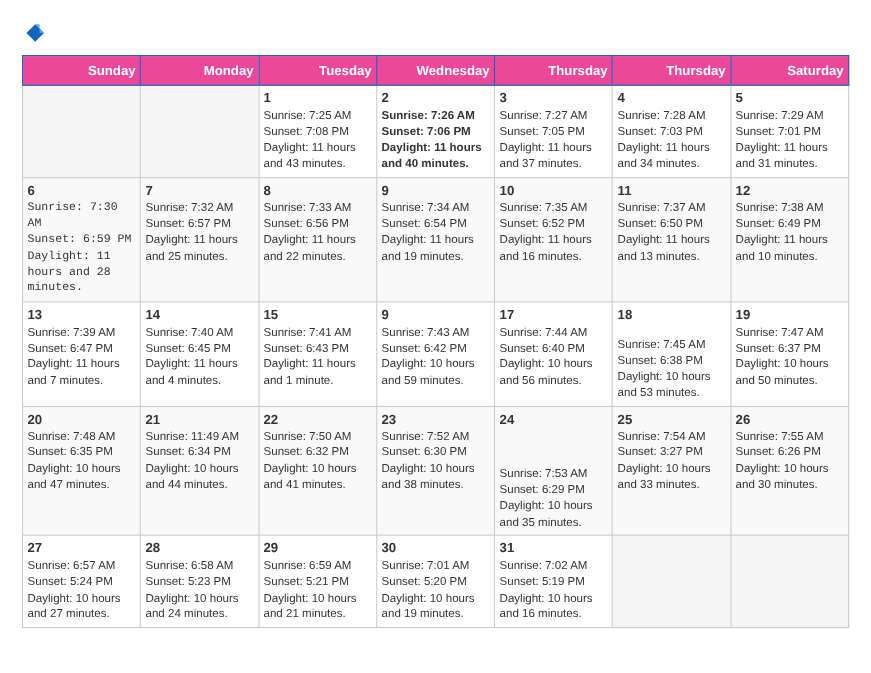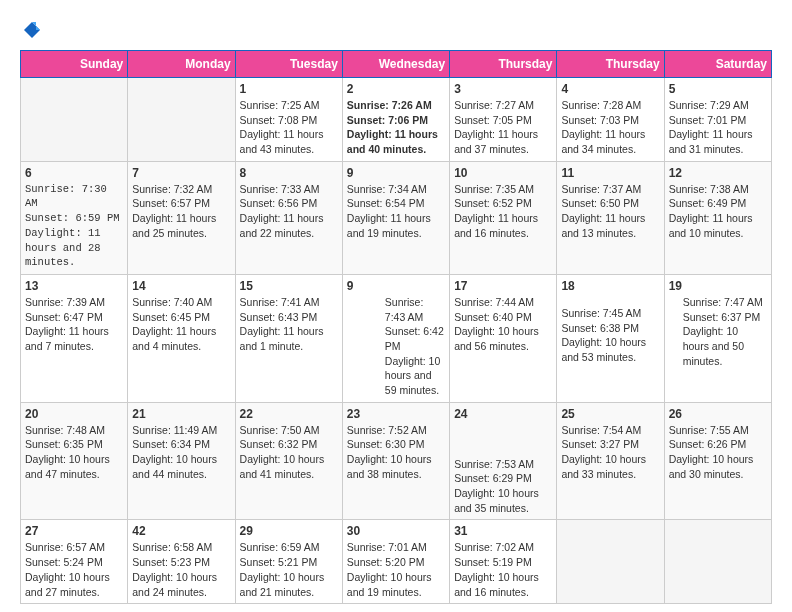--- a/index.html
+++ b/index.html
@@ -216,39 +216,39 @@
 Daylight: 11 hours and 4 minutes.</div>
         </td>
         <td>
           <div class="day-number">15</div>
           <div class="day-info" style="white-space: pre-line;">Sunrise: 7:41 AM
 Sunset: 6:43 PM
 Daylight: 11 hours and 1 minute.</div>
         </td>
         <td>
           <div class="day-number">9</div>
-          <div class="day-info" style="white-space: pre-line; margin-left: 38px;">Sunrise: 7:43 AM
+          <div class="day-info" style="white-space: pre-line;">Sunrise: 7:43 AM
 Sunset: 6:42 PM
 Daylight: 10 hours and 59 minutes.</div>
         </td>
         <td>
           <div class="day-number">17</div>
           <div class="day-info" style="white-space: pre-line;">Sunrise: 7:44 AM
 Sunset: 6:40 PM
 Daylight: 10 hours and 56 minutes.</div>
         </td>
         <td>
           <div class="day-number">18</div>
           <div class="day-info" style="white-space: pre-line; margin-top: 13px;">Sunrise: 7:45 AM
 Sunset: 6:38 PM
 Daylight: 10 hours and 53 minutes.</div>
         </td>
         <td>
           <div class="day-number">19</div>
-          <div class="day-info" style="white-space: pre-line; margin-left: 14px;">Sunrise: 7:47 AM
+          <div class="day-info" style="white-space: pre-line;">Sunrise: 7:47 AM
 Sunset: 6:37 PM
 Daylight: 10 hours and 50 minutes.</div>
         </td>
       </tr>
       <tr>
         <td>
           <div class="day-number">20</div>
           <div class="day-info" style="white-space: pre-line;">Sunrise: 7:48 AM
 Sunset: 6:35 PM
 Daylight: 10 hours and 47 minutes.</div>
@@ -291,21 +291,21 @@
         </td>
       </tr>
       <tr>
         <td>
           <div class="day-number">27</div>
           <div class="day-info" style="white-space: pre-line;">Sunrise: 6:57 AM
 Sunset: 5:24 PM
 Daylight: 10 hours and 27 minutes.</div>
         </td>
         <td>
-          <div class="day-number">42</div>
+          <div class="day-number">28</div>
           <div class="day-info" style="white-space: pre-line;">Sunrise: 6:58 AM
 Sunset: 5:23 PM
 Daylight: 10 hours and 24 minutes.</div>
         </td>
         <td>
           <div class="day-number">29</div>
           <div class="day-info" style="white-space: pre-line;">Sunrise: 6:59 AM
 Sunset: 5:21 PM
 Daylight: 10 hours and 21 minutes.</div>
         </td>

